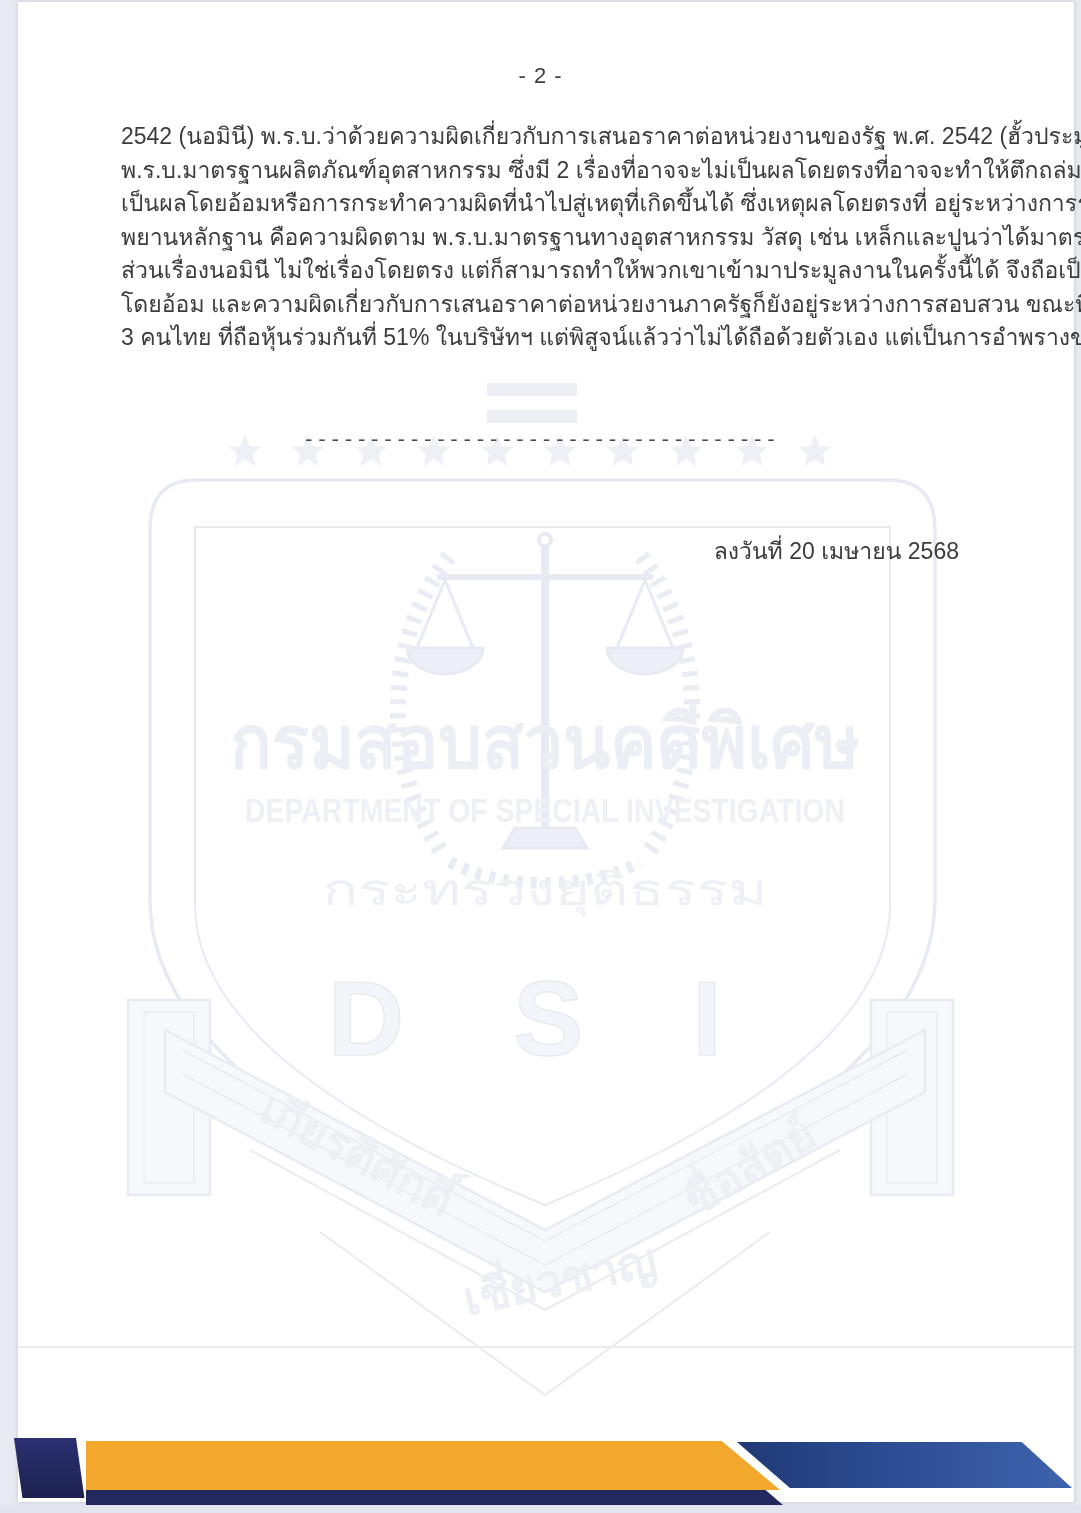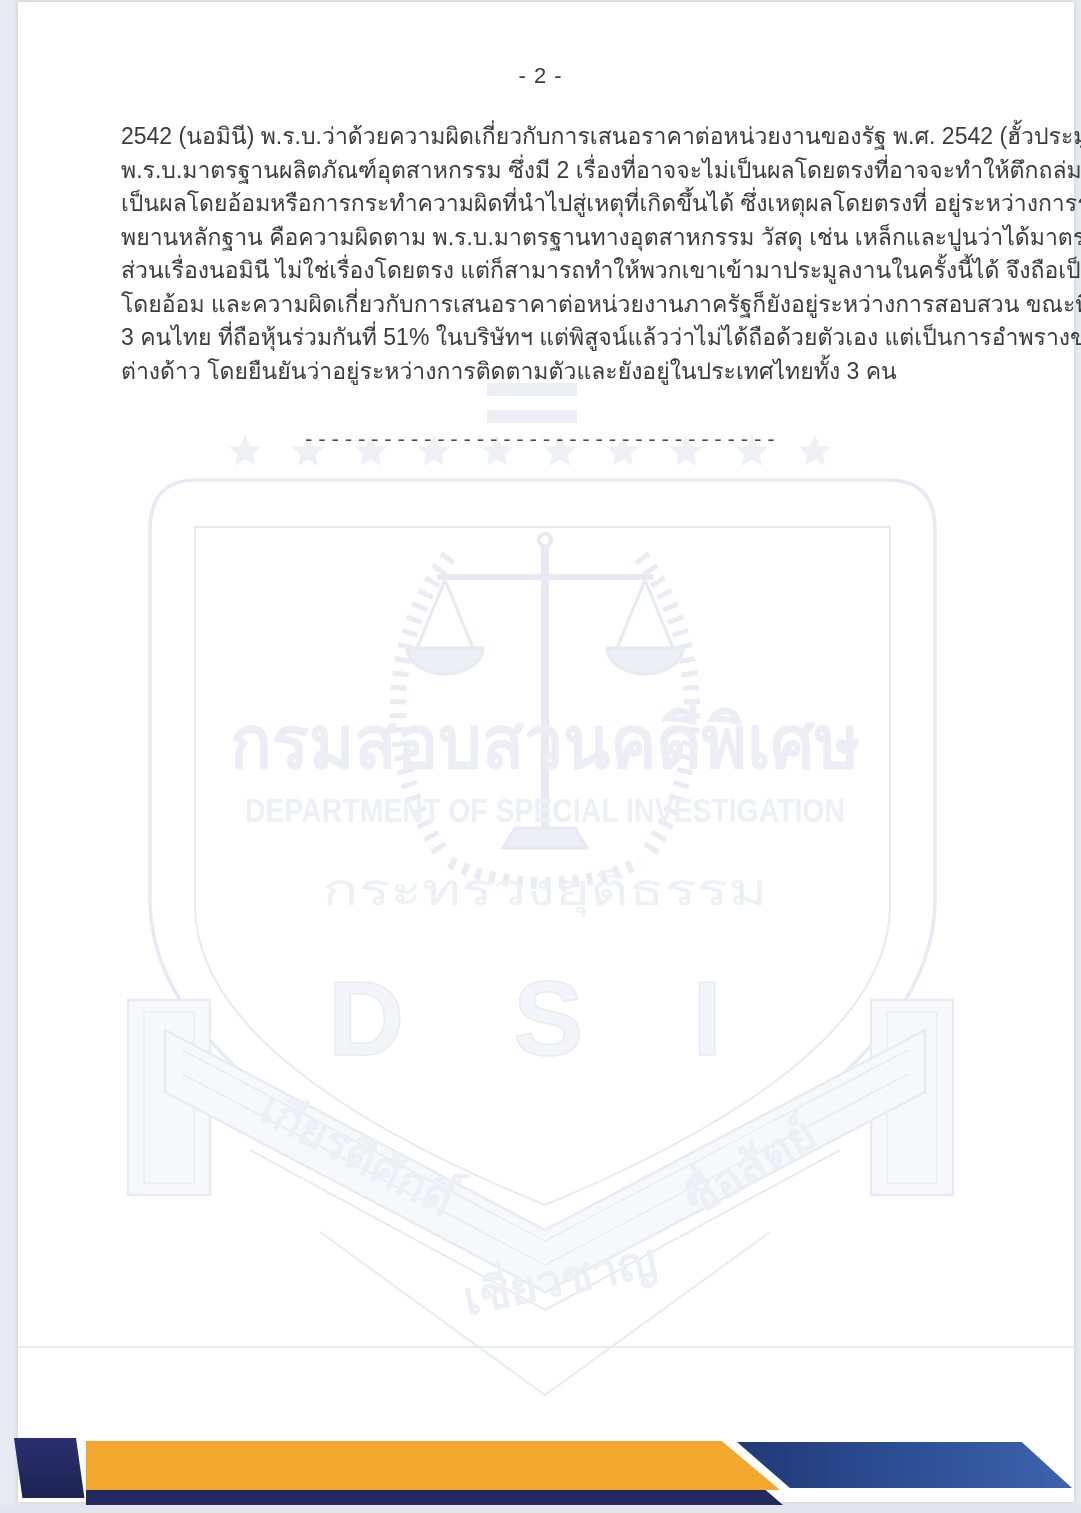--- a/index.html
+++ b/index.html
@@ -152,25 +152,25 @@
     <div class="page-number">- 2 -</div>
 
     <div class="paragraph">
       <div class="pline">2542 (นอมินี) พ.ร.บ.ว่าด้วยความผิดเกี่ยวกับการเสนอราคาต่อหน่วยงานของรัฐ พ.ศ. 2542 (ฮั้วประมูล) และ</div>
       <div class="pline">พ.ร.บ.มาตรฐานผลิตภัณฑ์อุตสาหกรรม ซึ่งมี 2 เรื่องที่อาจจะไม่เป็นผลโดยตรงที่อาจจะทำให้ตึกถล่ม แต่อาจจะ</div>
       <div class="pline">เป็นผลโดยอ้อมหรือการกระทำความผิดที่นำไปสู่เหตุที่เกิดขึ้นได้ ซึ่งเหตุผลโดยตรงที่ อยู่ระหว่างการรวบรวม</div>
       <div class="pline">พยานหลักฐาน คือความผิดตาม พ.ร.บ.มาตรฐานทางอุตสาหกรรม วัสดุ เช่น เหล็กและปูนว่าได้มาตรฐานหรือไม่</div>
       <div class="pline">ส่วนเรื่องนอมินี ไม่ใช่เรื่องโดยตรง แต่ก็สามารถทำให้พวกเขาเข้ามาประมูลงานในครั้งนี้ได้ จึงถือเป็นสาเหตุ</div>
       <div class="pline">โดยอ้อม และความผิดเกี่ยวกับการเสนอราคาต่อหน่วยงานภาครัฐก็ยังอยู่ระหว่างการสอบสวน ขณะที่นอมินี</div>
       <div class="pline">3 คนไทย ที่ถือหุ้นร่วมกันที่ 51% ในบริษัทฯ แต่พิสูจน์แล้วว่าไม่ได้ถือด้วยตัวเอง แต่เป็นการอำพรางของบุคคล</div>
-      <div class="pline last">ต่างด้าว โดยยืนยันว่าอยู่ระหว่างการติดตามตัวและยังอยู่ในประเทศไทยทั้ง 3 คน</div>
     </div>
 
     <div class="separator">------------------------------------</div>
 
+    <div class="dateline">ลงวันที่ 20 เมษายน 2568</div>
   </div>
 
   <div class="seam"></div>
 
   <div class="footer">
     <div class="f-blue"></div>
     <div class="f-leftblock"></div>
     <div class="f-navystrip"></div>
     <div class="f-orange"></div>
     <div class="f-bottomgray"></div>

